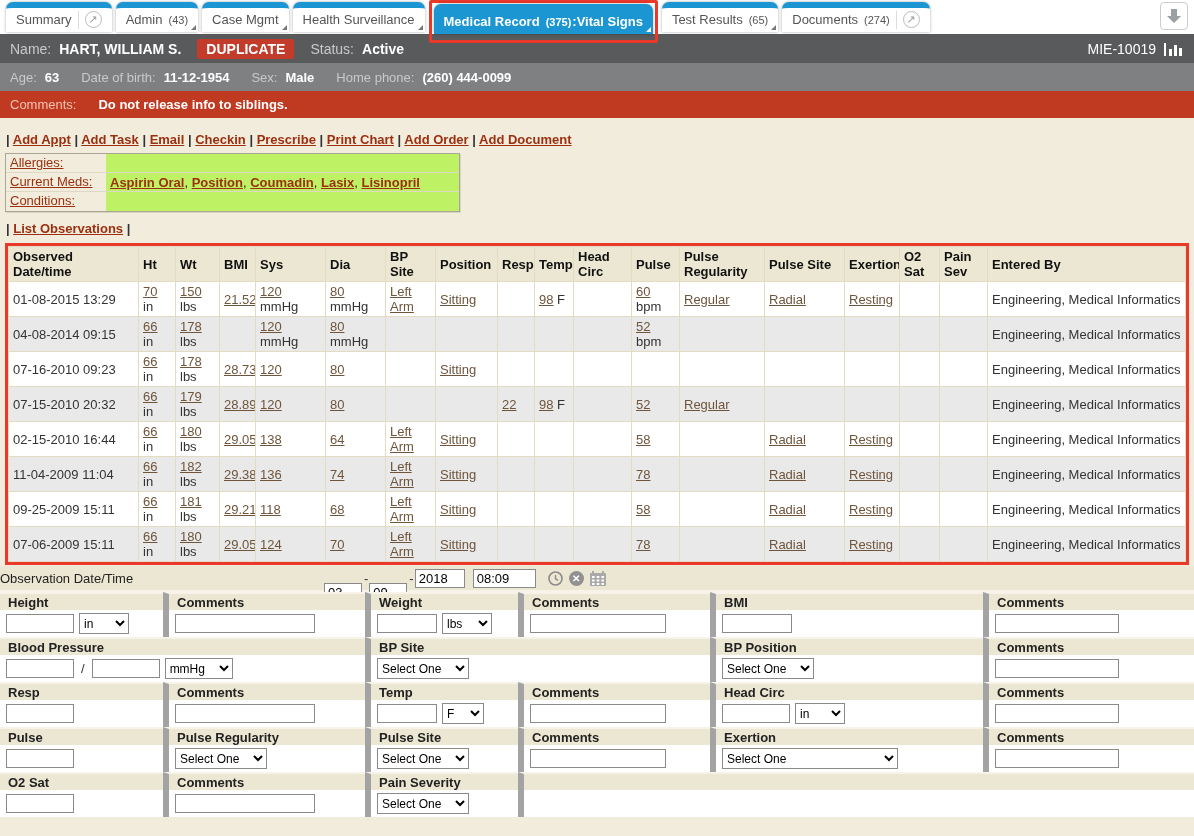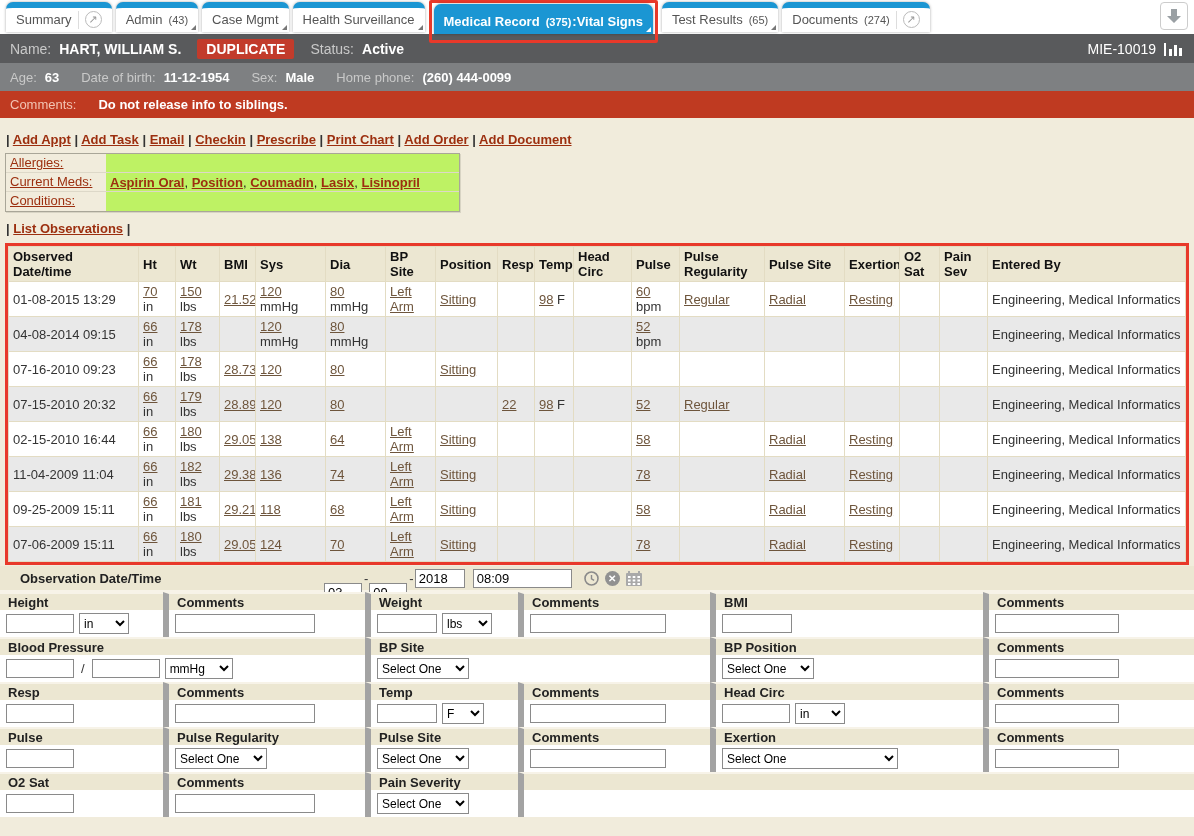--- a/index.html
+++ b/index.html
@@ -97,24 +97,24 @@
     padding:1px 3px; font-family:"Liberation Sans", sans-serif;
   }
   select {
     border:1px solid #8a8a8a; background:#fff; height:21px; font-size:12px;
     font-family:"Liberation Sans", sans-serif;
   }
   .obsrow {
     background:#ece7d2; height:26px; display:flex; align-items:center;
     border-bottom:2px solid #f7f3e8; margin-top:1px;
   }
-  .obsrow .obslabel { font-weight:bold; padding-left:20px; width:324px; }
+  .obsrow .obslabel { font-weight:normal; padding-left:0; width:324px; }
   .obsrow input { margin-right:2px; }
   .dsep { margin:0 1px 0 0; color:#333; }
-  .w38{width:38px;margin-top:28px;} .w50{width:50px;} .w82{width:99px; margin-left:6px;}
+  .w38{width:38px;margin-top:28px;} .w50{width:50px;} .w82{width:63px; margin-left:6px;}
   .dticons { display:flex; align-items:center; gap:6px; margin-left:10px; }
   .icon-clear {
     width:15px; height:15px; border-radius:50%; background:#919191; color:#fff;
     font-size:10px; line-height:15px; text-align:center; font-weight:bold; display:inline-block;
   }
   .fgrid { display:grid; grid-template-columns:163px 202px 153px 192px 273px 211px; }
   .fgrid > div { border-left:6px solid #a3a3a3; }
   .fgrid > div.first { border-left:none; }
   .flabel {
     background:#ece7d2; font-weight:bold; padding:1px 4px 1px 8px; height:18px;

